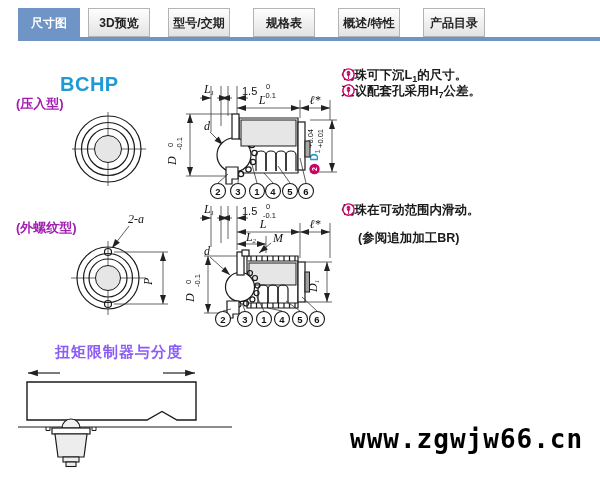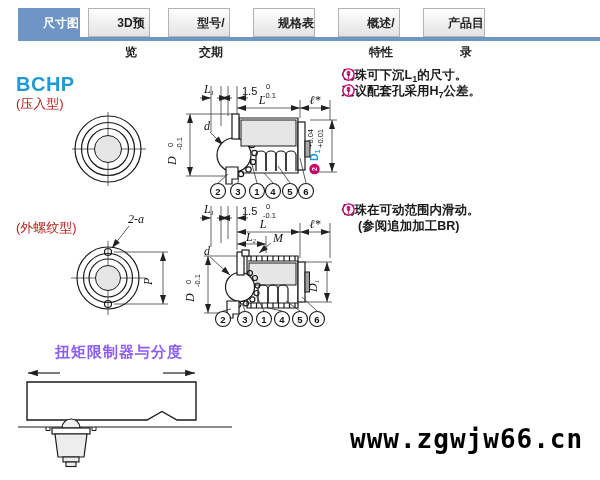--- a/index.html
+++ b/index.html
@@ -1,31 +1,31 @@
 <!DOCTYPE html>
 <html><head>
 <meta charset="utf-8">
 <style>
   html,body{margin:0;padding:0;}
   body{width:600px;height:480px;background:#fff;font-family:"Liberation Sans",sans-serif;position:relative;overflow:hidden;}
   .stage{position:absolute;left:0;top:0;width:600px;height:480px;}
   
   .tab{position:absolute;top:8px;width:62px;height:29px;line-height:29px;text-align:center;
        font-size:12px;font-weight:bold;color:#222;border:1px solid #b3b3b3;box-sizing:border-box;
-       background:linear-gradient(#fefefe,#e3e3e3);cursor:pointer;padding-left:24px;}
+       background:linear-gradient(#fefefe,#e3e3e3);cursor:pointer;}
   .tab.active{background:#6e95c5;color:#fff;border:1px solid #6e95c5;height:30px;}
   .tab-underline{position:absolute;left:18px;top:37px;width:582px;height:4px;background:#6e95c5;}
   
-  .prod-title{position:absolute;color:#1f9ad6;font-size:20px;font-weight:bold;letter-spacing:0.5px;}
-  .prod-sub{position:absolute;color:#b91c1c;font-size:13px;font-weight:normal;}
+  .prod-title{position:absolute;color:#1f9ad6;font-size:20px;font-weight:bold;letter-spacing:0.5px;margin-left:44px;}
+  .prod-sub{position:absolute;color:#a21caf;font-size:13px;font-weight:bold;}
   
   .note-row{position:absolute;display:flex;align-items:flex-start;gap:3px;color:#1a1a1a;
             font-size:12.5px;font-weight:bold;line-height:14px;white-space:nowrap;}
   .note-row .sub{font-size:9px;position:relative;top:3px;}
-  .note-indent{padding-left:16px;}
+  .note-indent{padding-left:16px;margin-top:12px;}
   .pin{flex:0 0 13px;margin-top:0px;}
   
   .torque-title{position:absolute;left:55px;top:343px;font-size:15px;font-weight:bold;color:#8b5cf6;letter-spacing:1px;}
   
   .watermark{position:absolute;left:350px;top:424px;font-family:"DejaVu Sans Mono",monospace;
              font-size:26px;font-weight:bold;color:#000000;letter-spacing:1px;white-space:nowrap;}
   
   svg{position:absolute;overflow:visible;}
   .part{stroke:#1a1a1a;stroke-width:1.2;fill:none;}
   .partf{stroke:#1a1a1a;stroke-width:1.2;fill:#fff;}

